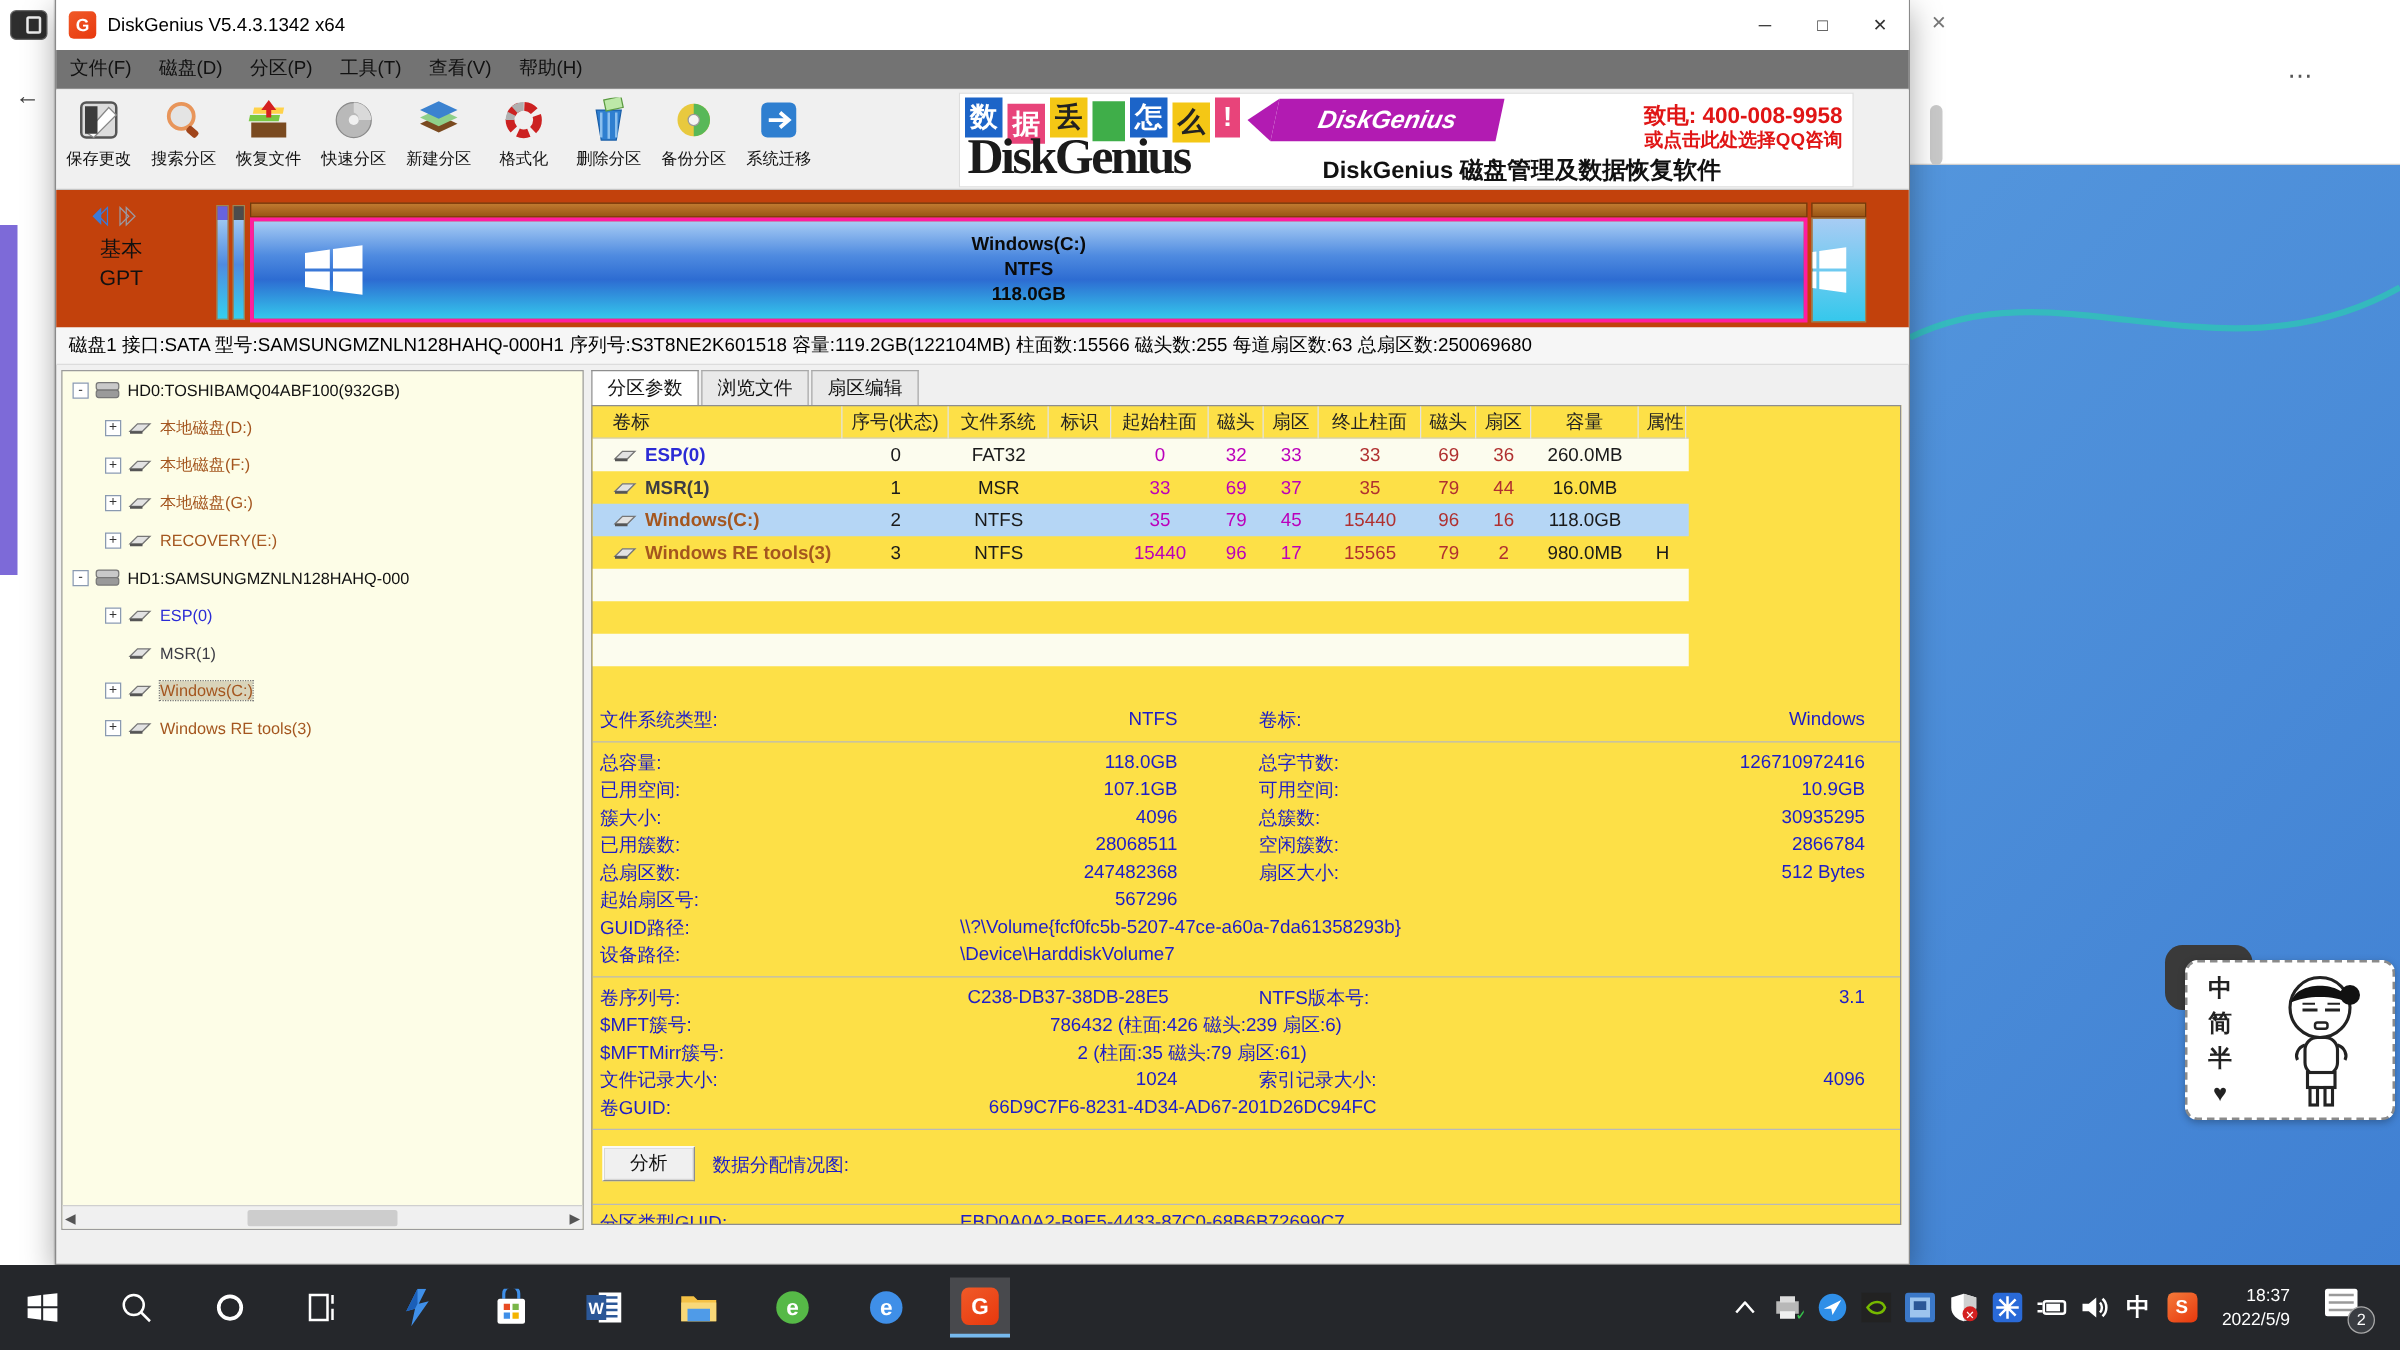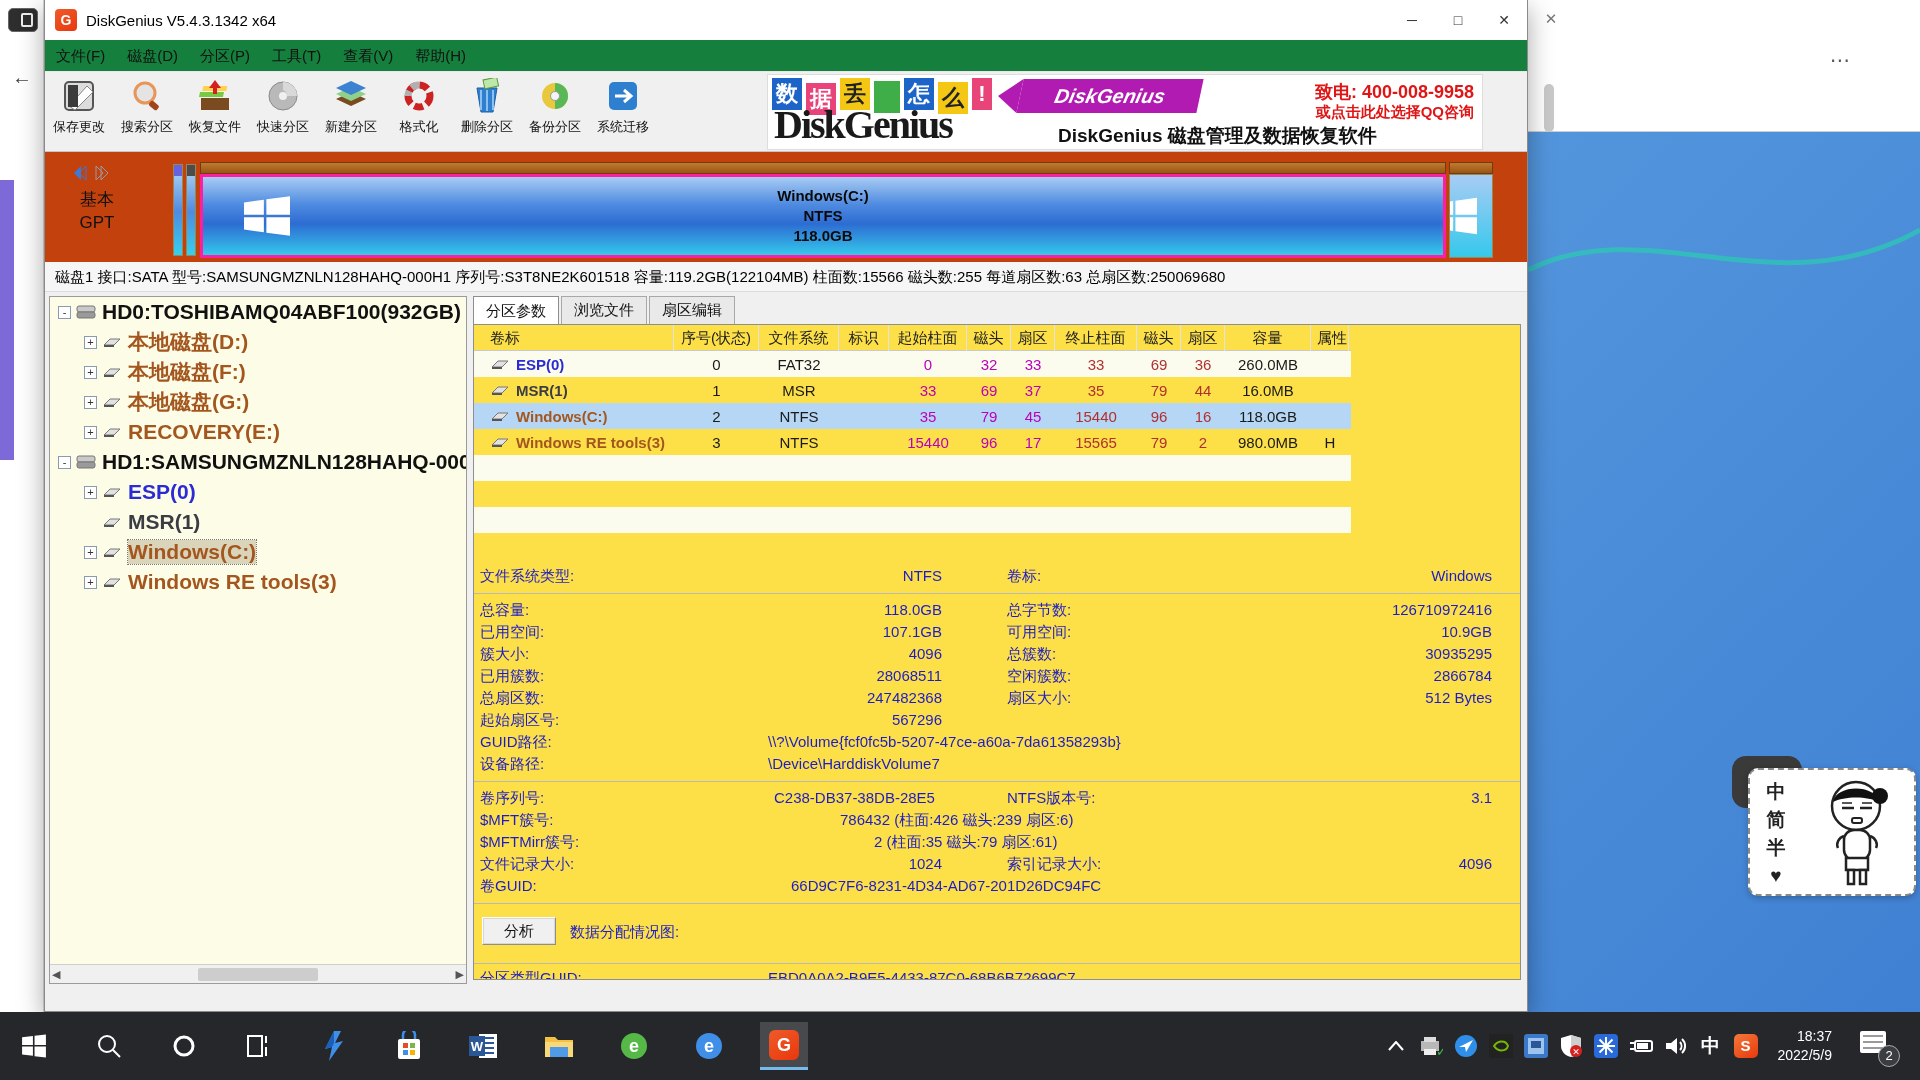--- a/index.html
+++ b/index.html
@@ -18,21 +18,21 @@
   #behind-ellipsis{right:70px;top:48px;color:#555;font-size:20px}
   #behind-scroll{left:16px;top:84px;width:10px;height:48px;background:#c9c9c9;border-radius:5px}
   
   #win{left:44px;top:0;width:1484px;height:1012px;background:#f0f0f0;border:1px solid #8a8a8a;border-top:none;box-shadow:0 8px 24px rgba(0,0,0,.35)}
   #titlebar{left:0;top:0;width:100%;height:40px;background:#fff;display:flex;align-items:center}
   #app-icon{width:22px;height:22px;margin-left:10px;border-radius:4px;background:linear-gradient(145deg,#f05a28,#e8380d);color:#fff;font-weight:bold;font-size:14px;text-align:center;line-height:22px}
   #title-text{margin-left:9px;font-size:15px;color:#000}
   #win-controls{margin-left:auto;display:flex;height:40px}
   .wbtn{width:46px;height:40px;font-size:14px;color:#333;display:flex;align-items:center;justify-content:center}
   
-  #menubar{left:0;top:40px;width:100%;height:32px;background:#15803d;display:flex;align-items:center;border-bottom:1px solid #e8e8e8}
+  #menubar{left:0;top:40px;width:100%;height:32px;background:#737373;display:flex;align-items:flex-end;border-bottom:1px solid #e8e8e8}
   .menu-item{padding:0 11px;font-size:15px;color:#111;height:32px;line-height:32px}
   
   #toolbar{left:0;top:72px;width:100%;height:80px;background:#f0f0f0;border-bottom:1px solid #c6c6c6;display:flex;align-items:flex-start}
   .tbtn{width:68px;height:76px;margin-top:2px;display:flex;flex-direction:column;align-items:center;justify-content:flex-start}
   .tbtn .ticon{width:40px;height:44px;display:flex;align-items:center;justify-content:center}
   .tbtn .tlabel{font-size:13px;color:#111;white-space:nowrap}
   
   #banner{left:722px;top:74px;width:716px;height:76px;background:#fff;border:1px solid #ddd;overflow:hidden}
   .tile{position:absolute;top:3px;width:30px;height:32px;color:#fff;font-weight:bold;font-size:22px;text-align:center;line-height:32px}
   #banner-logo{position:absolute;left:6px;top:26px;font-family:"Liberation Serif","DejaVu Serif",serif;font-weight:bold;font-size:40px;color:#1a1a1a;letter-spacing:-2px}
@@ -64,21 +64,21 @@
   #repart .bod{height:84px;background:linear-gradient(180deg,#a8ccf4,#35c8ec);border:1px solid #9a8756;overflow:hidden;position:relative}
   
   #diskinfo{left:0;top:262px;width:100%;height:30px;background:#f6f6f6;border-bottom:1px solid #dcdcdc;font-size:15px;color:#000;line-height:30px;padding-left:10px;white-space:nowrap}
   
   #tree{left:4px;top:296px;width:418px;height:688px;background:#fdfde7;border:1px solid #9b9b9b;overflow:hidden}
   .titem{position:relative;height:30px;display:flex;align-items:center;white-space:nowrap}
   .lv0{padding-left:8px}.lv1{padding-left:34px}
   .expbox{width:13px;height:13px;border:1px solid #8a9ab0;background:#fff;font-size:11px;line-height:11px;text-align:center;color:#333;margin-right:5px;flex:none}
   .expbox.noexp{visibility:hidden}
   .ticon2{margin-right:6px;flex:none;display:flex}
-  .tlab{font-size:21px;font-weight:bold}
+  .tlab{font-size:13px;font-weight:normal}
   .c-black{color:#111}.c-brown{color:#a4561f}.c-blue{color:#2b2bd5}.c-dark{color:#3c3c44}
   .tsel{background:#d9d4ba;outline:1px dotted #777}
   #tree-hscroll{position:absolute;left:0;bottom:0;width:100%;height:19px;background:#f0f0f0;border-top:1px solid #cfcfcf;display:flex;align-items:center;justify-content:space-between;padding:0 2px;font-size:11px;color:#555}
   #tree-hscroll .thumb{height:13px;width:120px;background:#cdcdcd;border-radius:2px}
   
   #rpanel{left:428px;top:294px;width:1050px;height:690px}
   #tabs{display:flex;height:30px;align-items:flex-end}
   .tab{font-size:15px;color:#111;padding:4px 12px;border:1px solid #a8a8a8;border-bottom:none;background:#e9e9e9;margin-right:2px}
   .tab.active{background:#fff;height:28px;line-height:20px;border-color:#8e8e8e}
   #content{position:absolute;left:0;top:30px;width:1048px;height:656px;background:#fde047;border:1px solid #8e8e8e;overflow:hidden}
@@ -595,21 +595,21 @@
           <span class="dv" style="left:300px;text-align:left">C238-DB37-38DB-28E5</span>
           <span class="dl" style="left:533px">NTFS版本号:</span>
           <span class="dv" style="left:850px;width:168px">3.1</span>
         </div>
       <div class="drow" style="top:486px">
           <span class="dl">$MFT簇号:</span>
           <span class="dv" style="left:366px;text-align:left">786432 (柱面:426 磁头:239 扇区:6)</span>
         </div>
       <div class="drow" style="top:508px">
           <span class="dl">$MFTMirr簇号:</span>
-          <span class="dv" style="left:400px;text-align:right">2 (柱面:35 磁头:79 扇区:61)</span>
+          <span class="dv" style="left:388px;text-align:right">2 (柱面:35 磁头:79 扇区:61)</span>
         </div>
       <div class="drow" style="top:530px">
           <span class="dl">文件记录大小:</span>
           <span class="dv" style="left:300px;width:168px">1024</span>
           <span class="dl" style="left:533px">索引记录大小:</span>
           <span class="dv" style="left:850px;width:168px">4096</span>
         </div>
       <div class="drow" style="top:552px">
           <span class="dl">卷GUID:</span>
           <span class="dv" style="left:317px;text-align:left">66D9C7F6-8231-4D34-AD67-201D26DC94FC</span>

